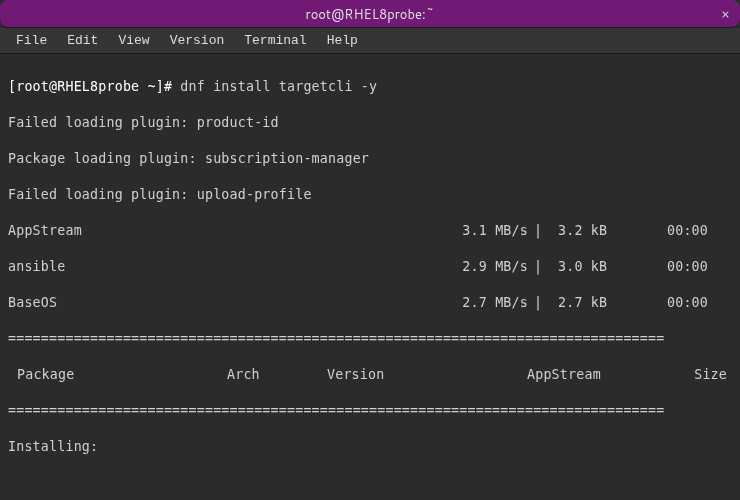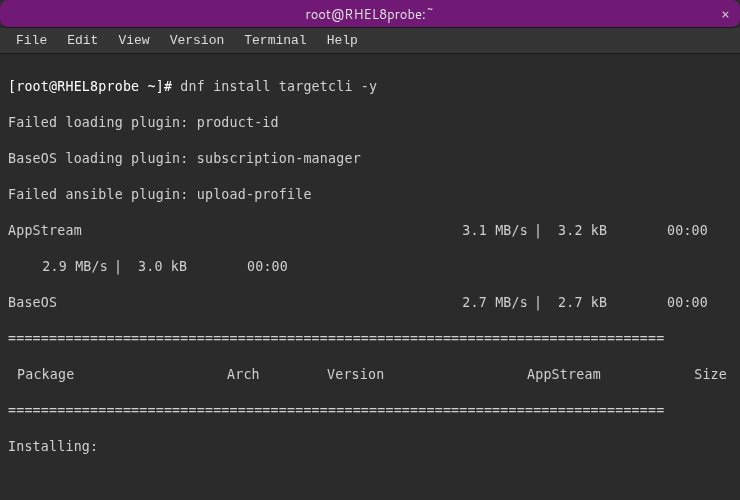--- a/index.html
+++ b/index.html
@@ -87,24 +87,24 @@
   <div class="menu-item">Edit</div>
   <div class="menu-item">View</div>
   <div class="menu-item">Version</div>
   <div class="menu-item">Terminal</div>
   <div class="menu-item">Help</div>
 </div>
 
 <div class="terminal">
 <div><span class="prompt">[root@RHEL8probe ~]# </span><span>dnf install targetcli -y</span></div>
 <div>Failed loading plugin: product-id</div>
-<div>BaseOS loading plugin: subscription-manager</div>
-<div>Failed ansible plugin: upload-profile</div>
+<div>Package loading plugin: subscription-manager</div>
+<div>Failed loading plugin: upload-profile</div>
 <div class="repo-row"><span class="repo-name">AppStream</span><span class="repo-speed">3.1 MB/s</span><span class="repo-bar">|</span><span class="repo-bytes">3.2 kB</span><span class="repo-time">00:00</span></div>
-<div class="repo-row"><span class="repo-speed">2.9 MB/s</span><span class="repo-bar">|</span><span class="repo-bytes">3.0 kB</span><span class="repo-time">00:00</span></div>
+<div class="repo-row"><span class="repo-name">ansible</span><span class="repo-speed">2.9 MB/s</span><span class="repo-bar">|</span><span class="repo-bytes">3.0 kB</span><span class="repo-time">00:00</span></div>
 <div class="repo-row"><span class="repo-name">BaseOS</span><span class="repo-speed">2.7 MB/s</span><span class="repo-bar">|</span><span class="repo-bytes">2.7 kB</span><span class="repo-time">00:00</span></div>
 <div class="hr">================================================================================</div>
 <div class="head-row indent1"><span class="head-pkg">Package</span><span class="head-arch">Arch</span><span class="head-ver">Version</span><span class="head-repo">AppStream</span><span class="head-size">Size</span></div>
 <div class="hr">================================================================================</div>
 <div>Installing:</div>
 
 
 
 
 

